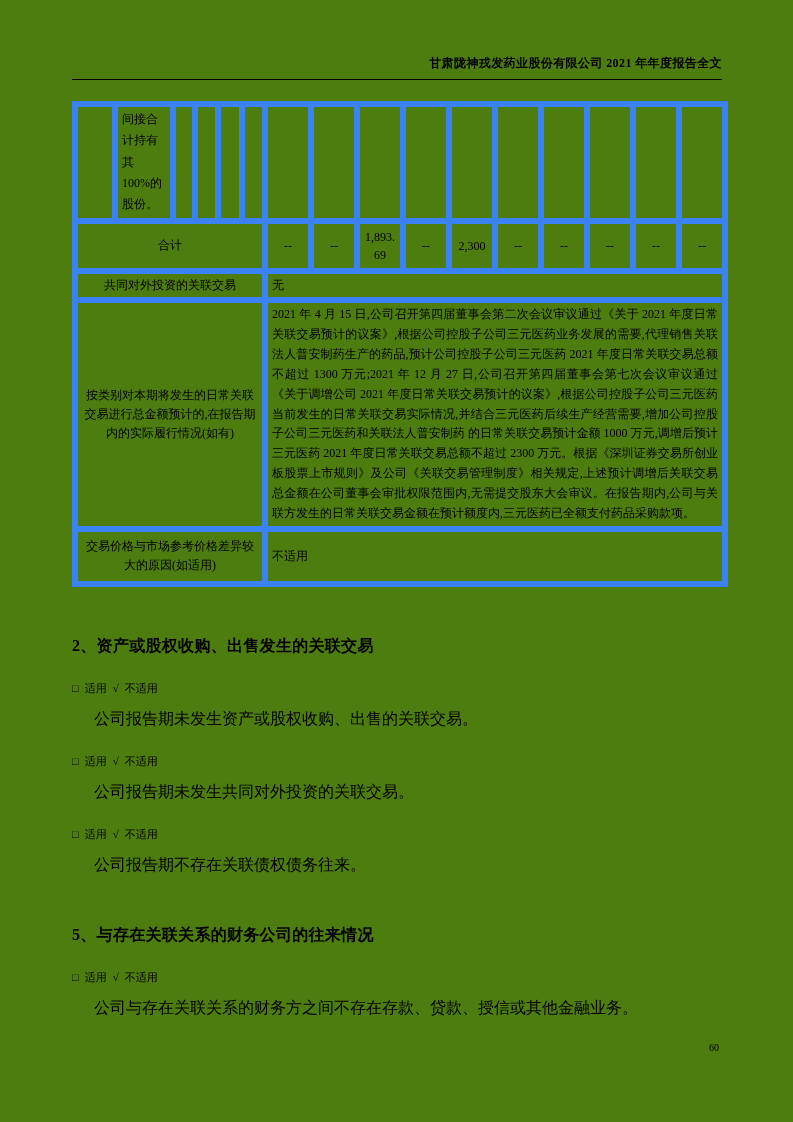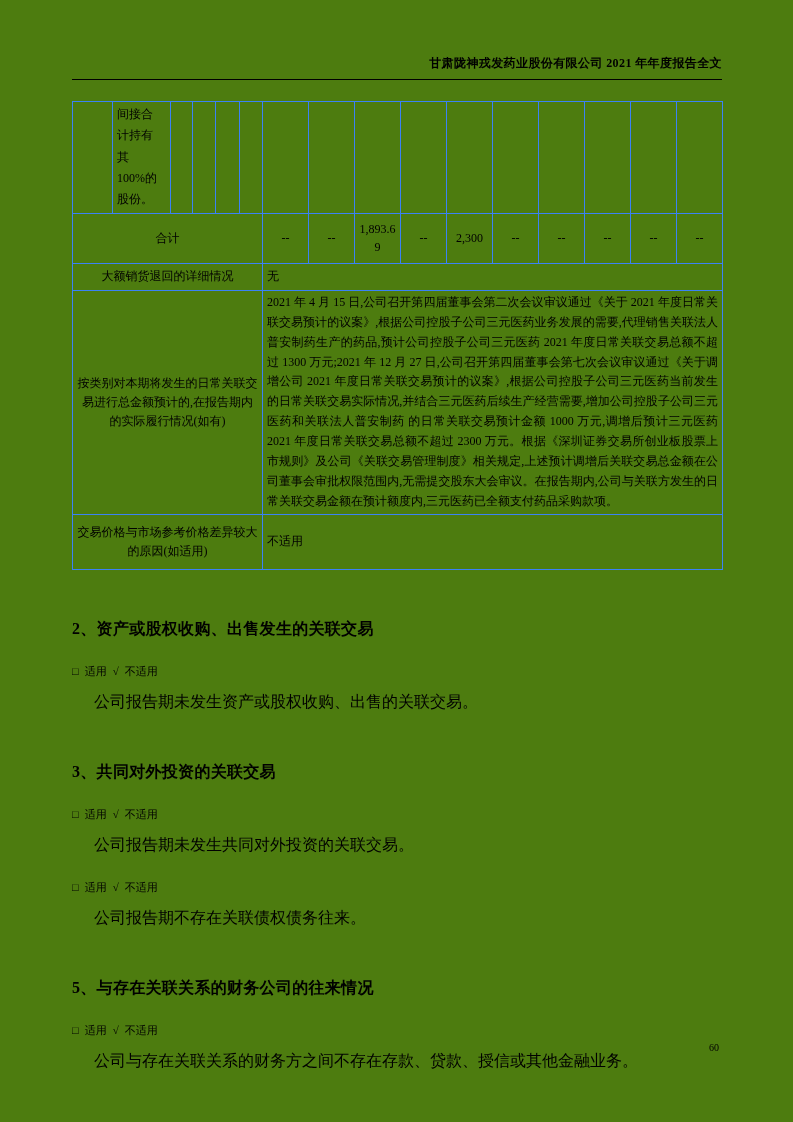--- a/index.html
+++ b/index.html
@@ -13,21 +13,21 @@
 
   .page-header {
     text-align:right; font-size:12px; font-weight:bold;
     padding-bottom:7px; border-bottom:1px solid #000; letter-spacing:0.4px;
   }
 
   table.rpt {
     width:650px; border-collapse:collapse; table-layout:fixed;
     font-size:12px; margin-top:21px;
   }
-  .rpt td { border:1px solid #3b82f6; vertical-align:middle; padding:2px 4px; }
+  .rpt td { border:6px solid #3b82f6; vertical-align:middle; padding:2px 4px; }
 
   .row-cont  { height:104px; }
   .cont-cell { white-space:pre-line; vertical-align:top; padding:6px 6px 2px; line-height:1.78; }
 
   .row-total { height:50px; }
   .row-sales { height:27px; }
   .row-price { height:55px; }
 
   .lbl  { text-align:center; padding:3px 3px 3px 6px; line-height:1.6; }
   .val  { text-align:center; word-break:break-all; line-height:1.5; padding:2px 3px; }
@@ -101,21 +101,21 @@
           <td class="val">1,893.69</td>
           <td class="val">--</td>
           <td class="val">2,300</td>
           <td class="val">--</td>
           <td class="val">--</td>
           <td class="val">--</td>
           <td class="val">--</td>
           <td class="val">--</td>
         </tr>
         <tr class="row-sales">
-          <td colspan="6" class="lbl">大额销货退回的详细情况</td>
+          <td colspan="6" class="lbl">共同对外投资的关联交易</td>
           <td colspan="10" class="txt">无</td>
         </tr>
         <tr>
           <td colspan="6" class="lbl">按类别对本期将发生的日常关联交易进行总金额预计的,在报告期内的实际履行情况(如有)</td>
           <td colspan="10" class="para">2021 年 4 月 15 日,公司召开第四届董事会第二次会议审议通过《关于 2021 年度日常关联交易预计的议案》,根据公司控股子公司三元医药业务发展的需要,代理销售关联法人普安制药生产的药品,预计公司控股子公司三元医药 2021 年度日常关联交易总额不超过 1300 万元;2021 年 12 月 27 日,公司召开第四届董事会第七次会议审议通过《关于调增公司 2021 年度日常关联交易预计的议案》,根据公司控股子公司三元医药当前发生的日常关联交易实际情况,并结合三元医药后续生产经营需要,增加公司控股子公司三元医药和关联法人普安制药 的日常关联交易预计金额 1000 万元,调增后预计三元医药 2021 年度日常关联交易总额不超过 2300 万元。根据《深圳证券交易所创业板股票上市规则》及公司《关联交易管理制度》相关规定,上述预计调增后关联交易总金额在公司董事会审批权限范围内,无需提交股东大会审议。在报告期内,公司与关联方发生的日常关联交易金额在预计额度内,三元医药已全额支付药品采购款项。</td>
         </tr>
         <tr class="row-price">
           <td colspan="6" class="lbl">交易价格与市场参考价格差异较大的原因(如适用)</td>
           <td colspan="10" class="txt">不适用</td>
         </tr>
@@ -124,21 +124,20 @@
 
     <section class="report-section">
       <h3 class="section-heading">2、资产或股权收购、出售发生的关联交易</h3>
       <p class="applicability">
         <span>□</span><span>适用</span><span>√</span><span>不适用</span>
       </p>
       <p class="section-body">公司报告期未发生资产或股权收购、出售的关联交易。</p>
     </section>
 
     <section class="report-section">
-      <h3 class="section-heading">3、共同对外投资的关联交易</h3>
       <p class="applicability">
         <span>□</span><span>适用</span><span>√</span><span>不适用</span>
       </p>
       <p class="section-body">公司报告期未发生共同对外投资的关联交易。</p>
     </section>
 
     <section class="report-section">
       <p class="applicability">
         <span>□</span><span>适用</span><span>√</span><span>不适用</span>
       </p>

